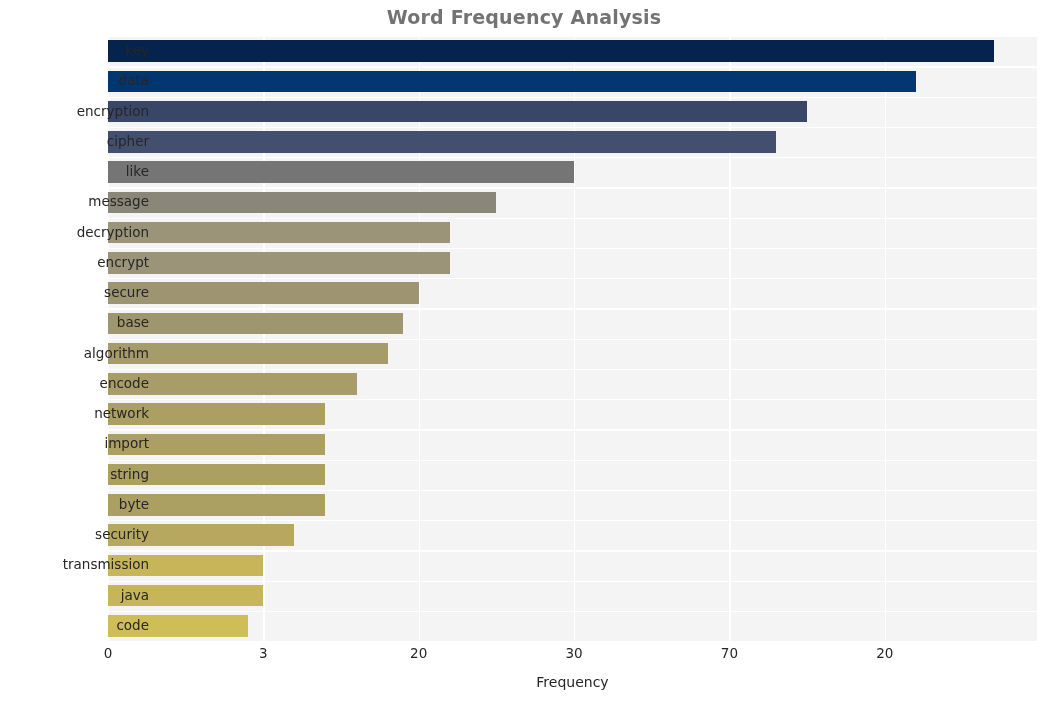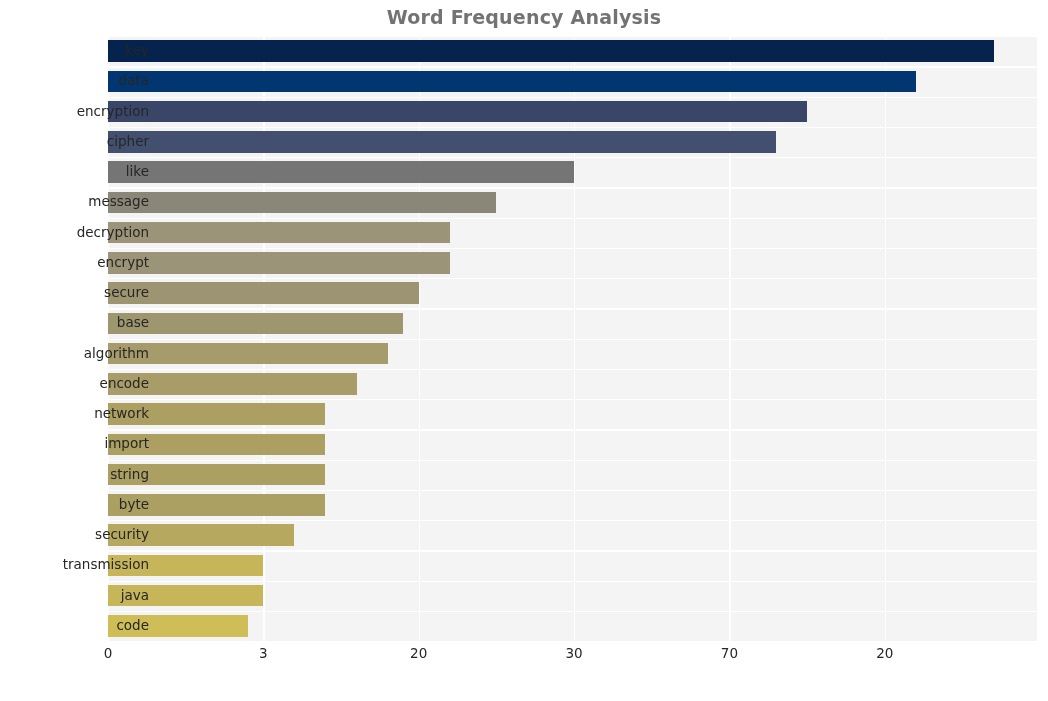--- a/index.html
+++ b/index.html
@@ -246,13 +246,14 @@
     </div>
   <div id="x-tick-layer">
       <div class="xtick" style="left: 0px;">0</div>
       <div class="xtick" style="left: 155.351px;">3</div>
       <div class="xtick" style="left: 310.702px;">20</div>
       <div class="xtick" style="left: 466.054px;">30</div>
       <div class="xtick" style="left: 621.405px;">70</div>
       <div class="xtick" style="left: 776.756px;">20</div>
     </div>
 
+  <div id="x-axis-label">Frequency</div>
 </div>
 
 </body></html>

